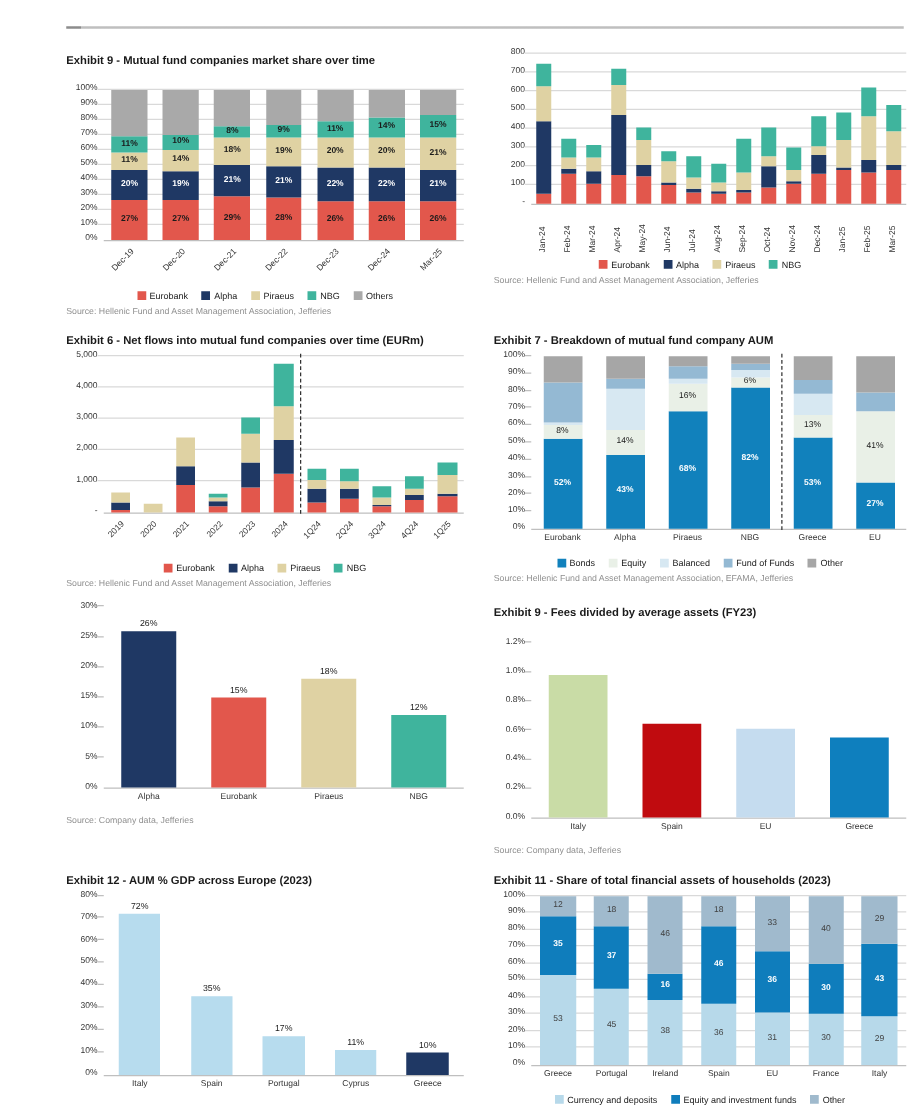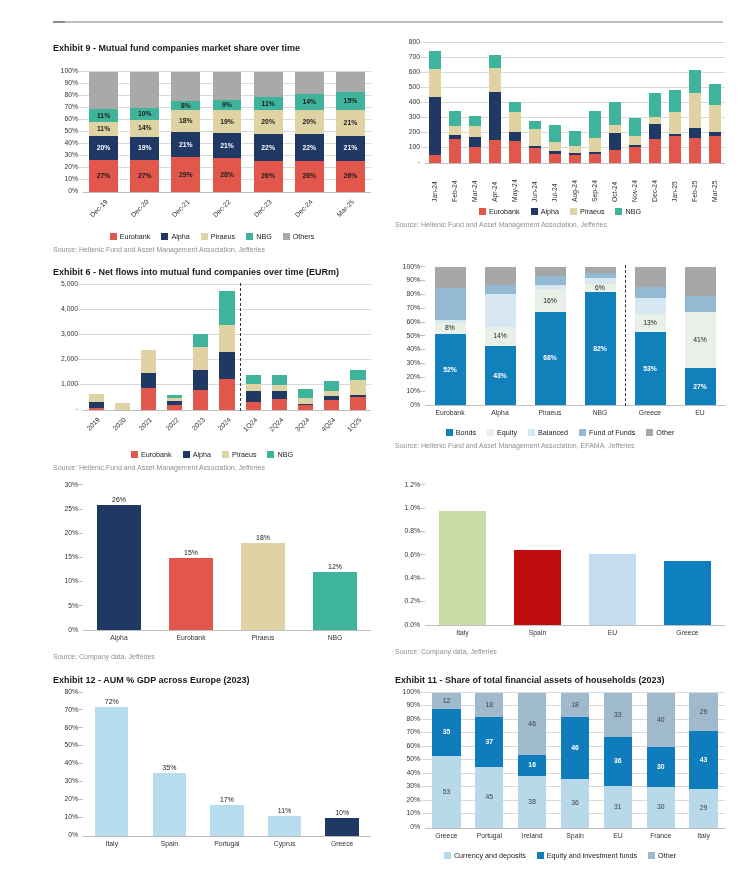--- a/index.html
+++ b/index.html
@@ -648,20 +648,23 @@
                 <span class="lg-sw" style="background: rgb(63, 180, 157);"></span>
                 <span class="lg-label">NBG</span>
               </span>
             </div>
           </div>
         </div>
       <div class="source">Source: Hellenic Fund and Asset Management Association, Jefferies</div>
     </section>
 
     <section class="block">
+      <div class="title-wrap">
+        <h3 class="title">Exhibit 7 - Breakdown of mutual fund company AUM</h3>
+      </div>
       <div class="chart">
           <div class="chart-inner">
             <div class="ch-body">
               <div class="yaxis" style="height: 138px;">
                 <div class="ylab" style="bottom: 0%;">0%</div>
                 <div class="ylab" style="bottom: 10%;">10%</div>
                 <div class="ylab" style="bottom: 20%;">20%</div>
                 <div class="ylab" style="bottom: 30%;">30%</div>
                 <div class="ylab" style="bottom: 40%;">40%</div>
                 <div class="ylab" style="bottom: 50%;">50%</div>
@@ -853,20 +856,23 @@
                   <div class="xslot x0"><span class="xspan0">NBG</span></div>
                 </div>
               </div>
             </div>
           </div>
         </div>
       <div class="source">Source: Company data, Jefferies</div>
     </section>
 
     <section class="block">
+      <div class="title-wrap tw-min">
+        <h3 class="title">Exhibit 9 - Fees divided by average assets (FY23)</h3>
+      </div>
       <div class="chart">
           <div class="chart-inner">
             <div class="ch-body">
               <div class="yaxis" style="height: 140px;">
                 <div class="ylab" style="bottom: 0%;">0.0%</div>
                 <div class="ylab" style="bottom: 16.6667%;">0.2%</div>
                 <div class="ylab" style="bottom: 33.3333%;">0.4%</div>
                 <div class="ylab" style="bottom: 50%;">0.6%</div>
                 <div class="ylab" style="bottom: 66.6667%;">0.8%</div>
                 <div class="ylab" style="bottom: 83.3333%;">1.0%</div>

